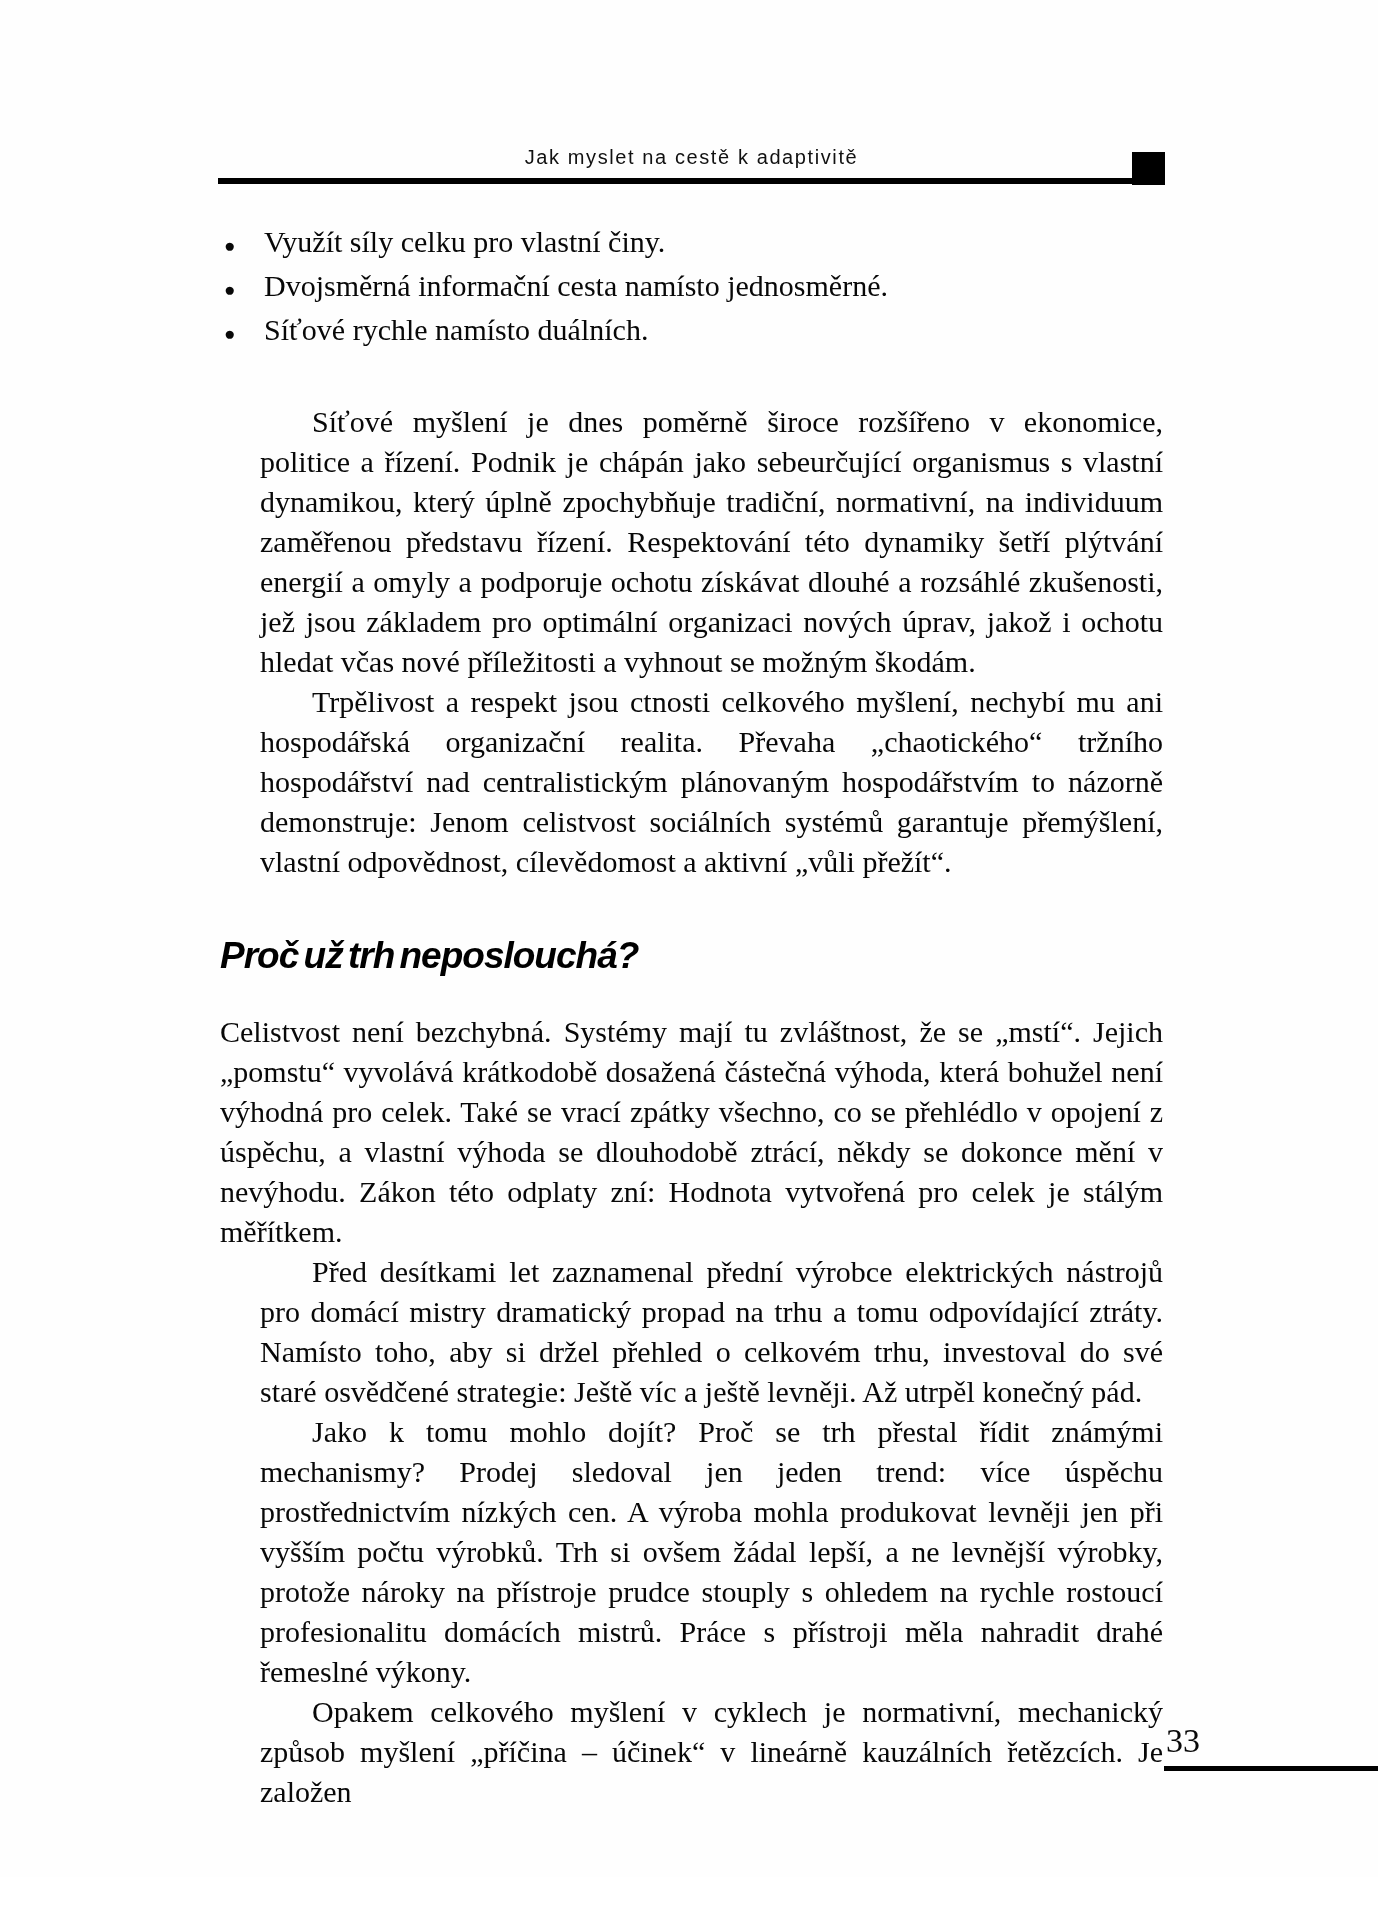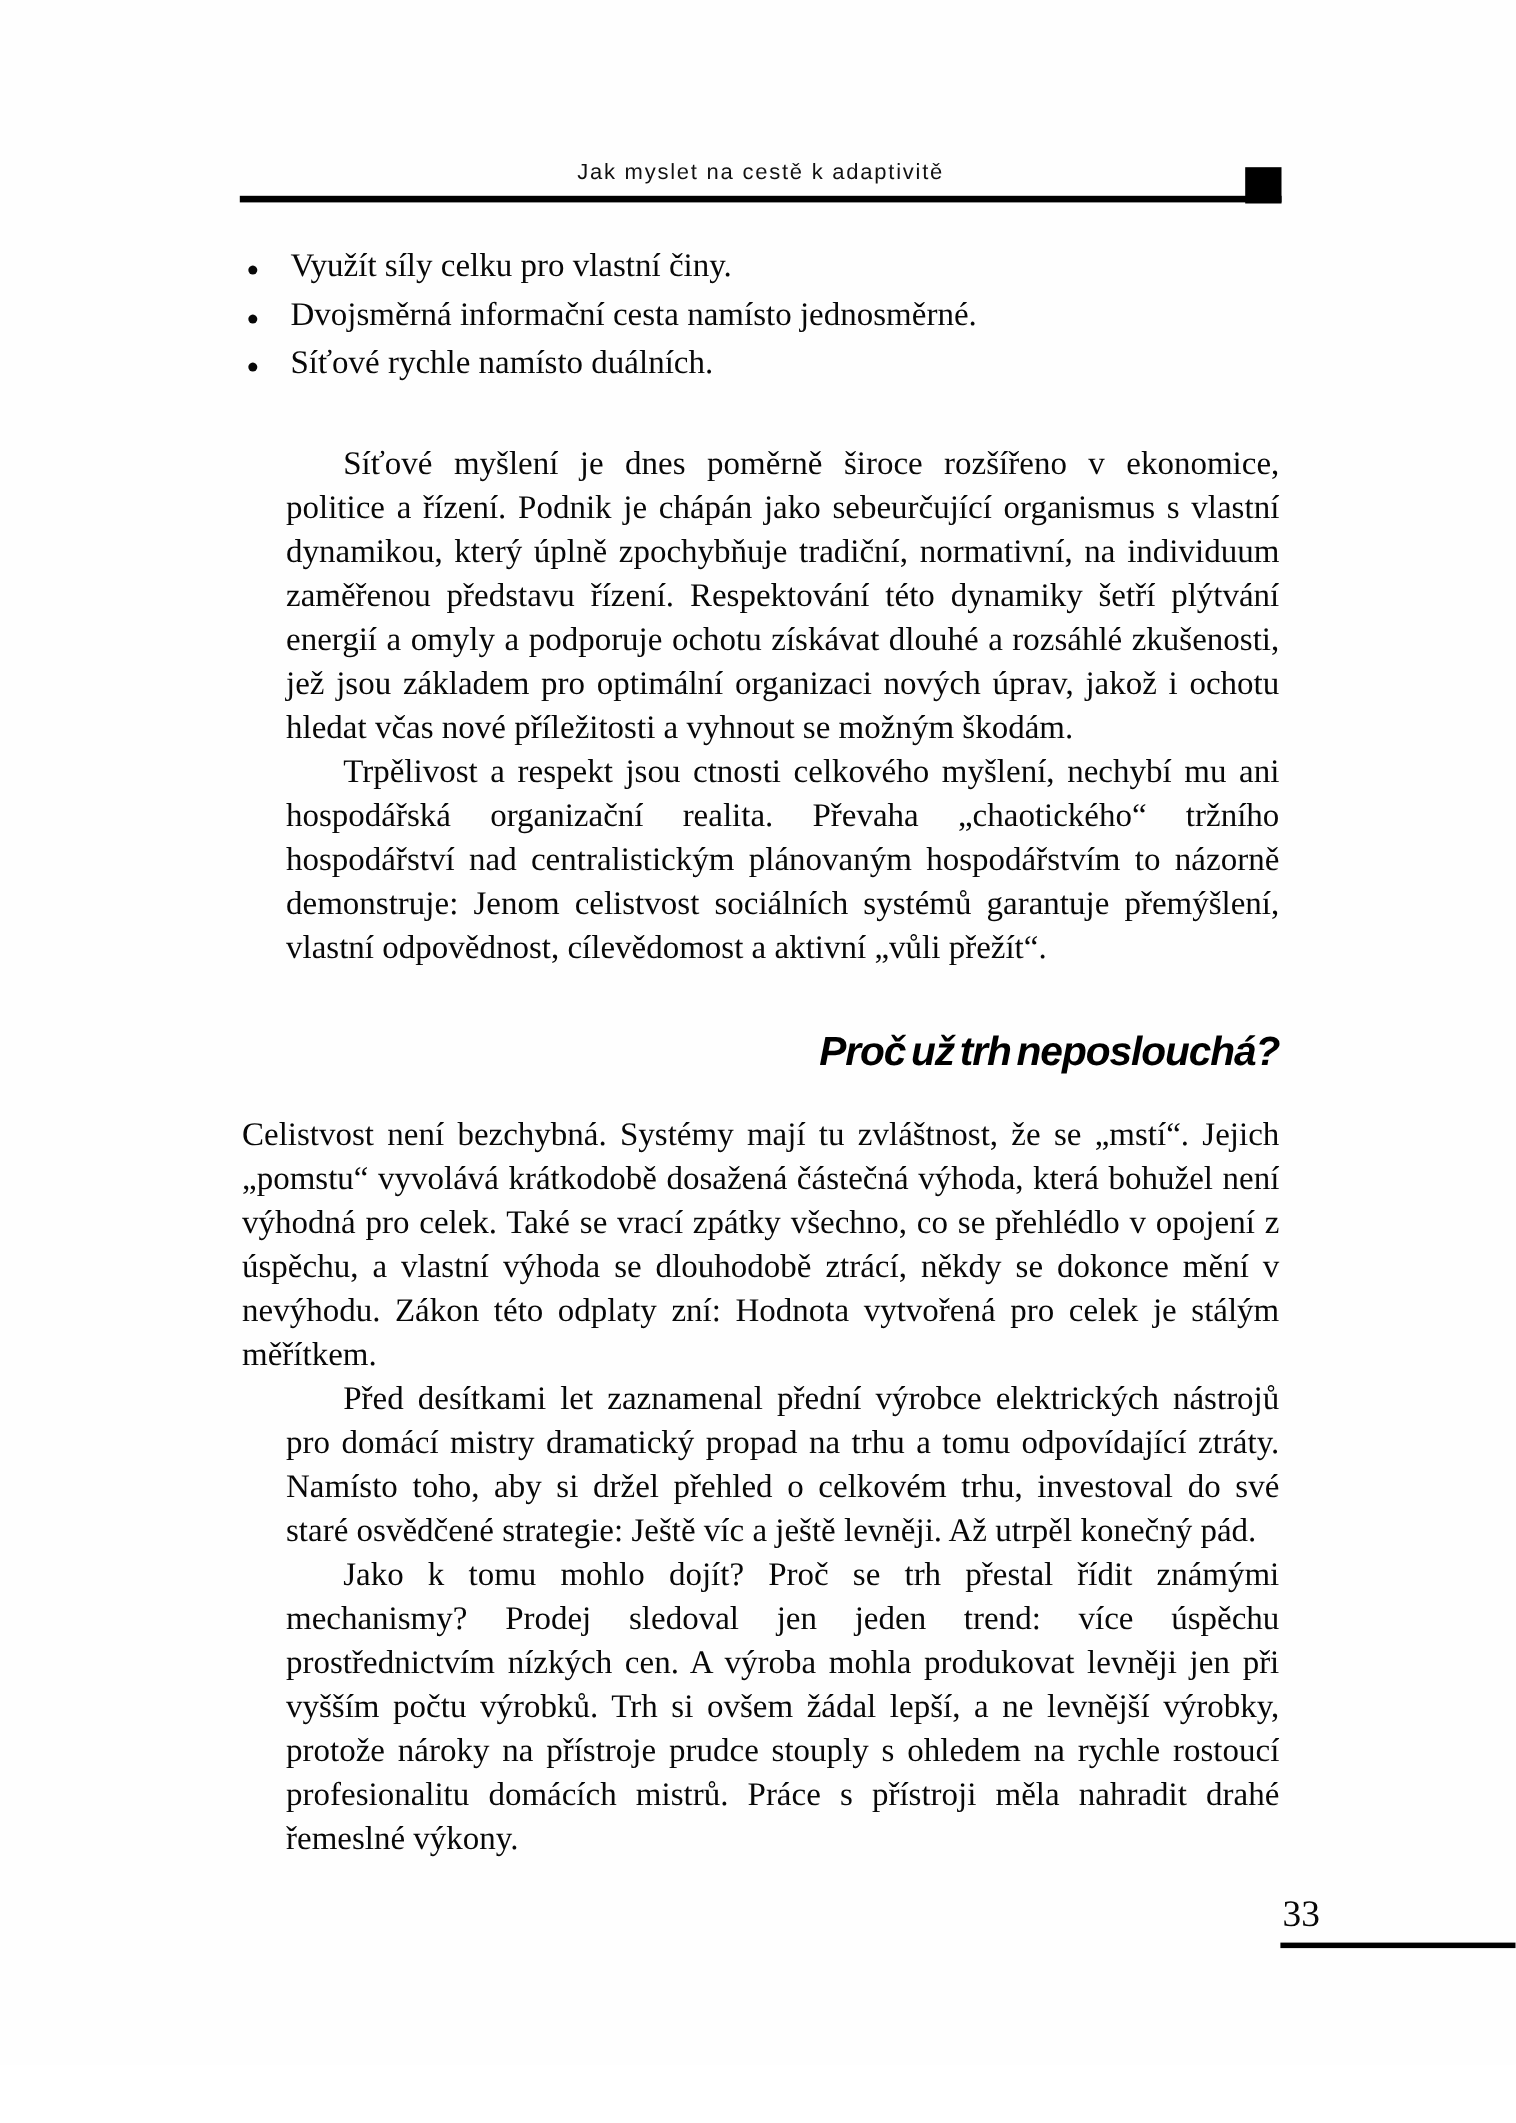--- a/index.html
+++ b/index.html
@@ -89,21 +89,21 @@
   .section-heading {
     margin: 48px 0 30px 0;
     height: 52px;
     font-family: "Liberation Sans", sans-serif;
     font-style: italic;
     font-weight: bold;
     font-size: 37px;
     line-height: 52px;
     letter-spacing: -1px;
     word-spacing: -4px;
-    text-align: right;
+    text-align: left;
     color: #000;
   }
   
   .page-number {
     position: absolute;
     left: 1166px;
     top: 1722px;
     font-size: 34px;
     line-height: 38px;
     color: #080808;
@@ -151,19 +151,20 @@
     <p class="body-par indent">Trpělivost a respekt jsou ctnosti celkového myšlení, nechybí mu ani hospodářská organizační realita. Převaha „chaotického“ tržního hospodářství nad centralistickým plánovaným hospodářstvím to názorně demonstruje: Jenom celistvost sociálních systémů garantuje přemýšlení, vlastní odpovědnost, cílevědomost a aktivní „vůli přežít“.</p>
 
     <h2 class="section-heading">Proč už trh neposlouchá?</h2>
 
     <p class="body-par">Celistvost není bezchybná. Systémy mají tu zvláštnost, že se „mstí“. Jejich „pomstu“ vyvolává krátkodobě dosažená částečná výhoda, která bohužel není výhodná pro celek. Také se vrací zpátky všechno, co se přehlédlo v opojení z úspěchu, a vlastní výhoda se dlouhodobě ztrácí, někdy se dokonce mění v nevýhodu. Zákon této odplaty zní: Hodnota vytvořená pro celek je stálým měřítkem.</p>
 
     <p class="body-par indent">Před desítkami let zaznamenal přední výrobce elektrických nástrojů pro domácí mistry dramatický propad na trhu a tomu odpovídající ztráty. Namísto toho, aby si držel přehled o celkovém trhu, investoval do své staré osvědčené strategie: Ještě víc a ještě levněji. Až utrpěl konečný pád.</p>
 
     <p class="body-par indent">Jako k tomu mohlo dojít? Proč se trh přestal řídit známými mechanismy? Prodej sledoval jen jeden trend: více úspěchu prostřednictvím nízkých cen. A výroba mohla produkovat levněji jen při vyšším počtu výrobků. Trh si ovšem žádal lepší, a ne levnější výrobky, protože nároky na přístroje prudce stouply s ohledem na rychle rostoucí profesionalitu domácích mistrů. Práce s přístroji měla nahradit drahé řemeslné výkony.</p>
 
+    <p class="body-par indent">Opakem celkového myšlení v cyklech je normativní, mechanický způsob myšlení „příčina – účinek“ v lineárně kauzálních řetězcích. Je založen</p>
 
   </div>
 
   <div class="page-number">33</div>
   <div class="footer-rule"></div>
 
 </div>
 
 </body></html>

